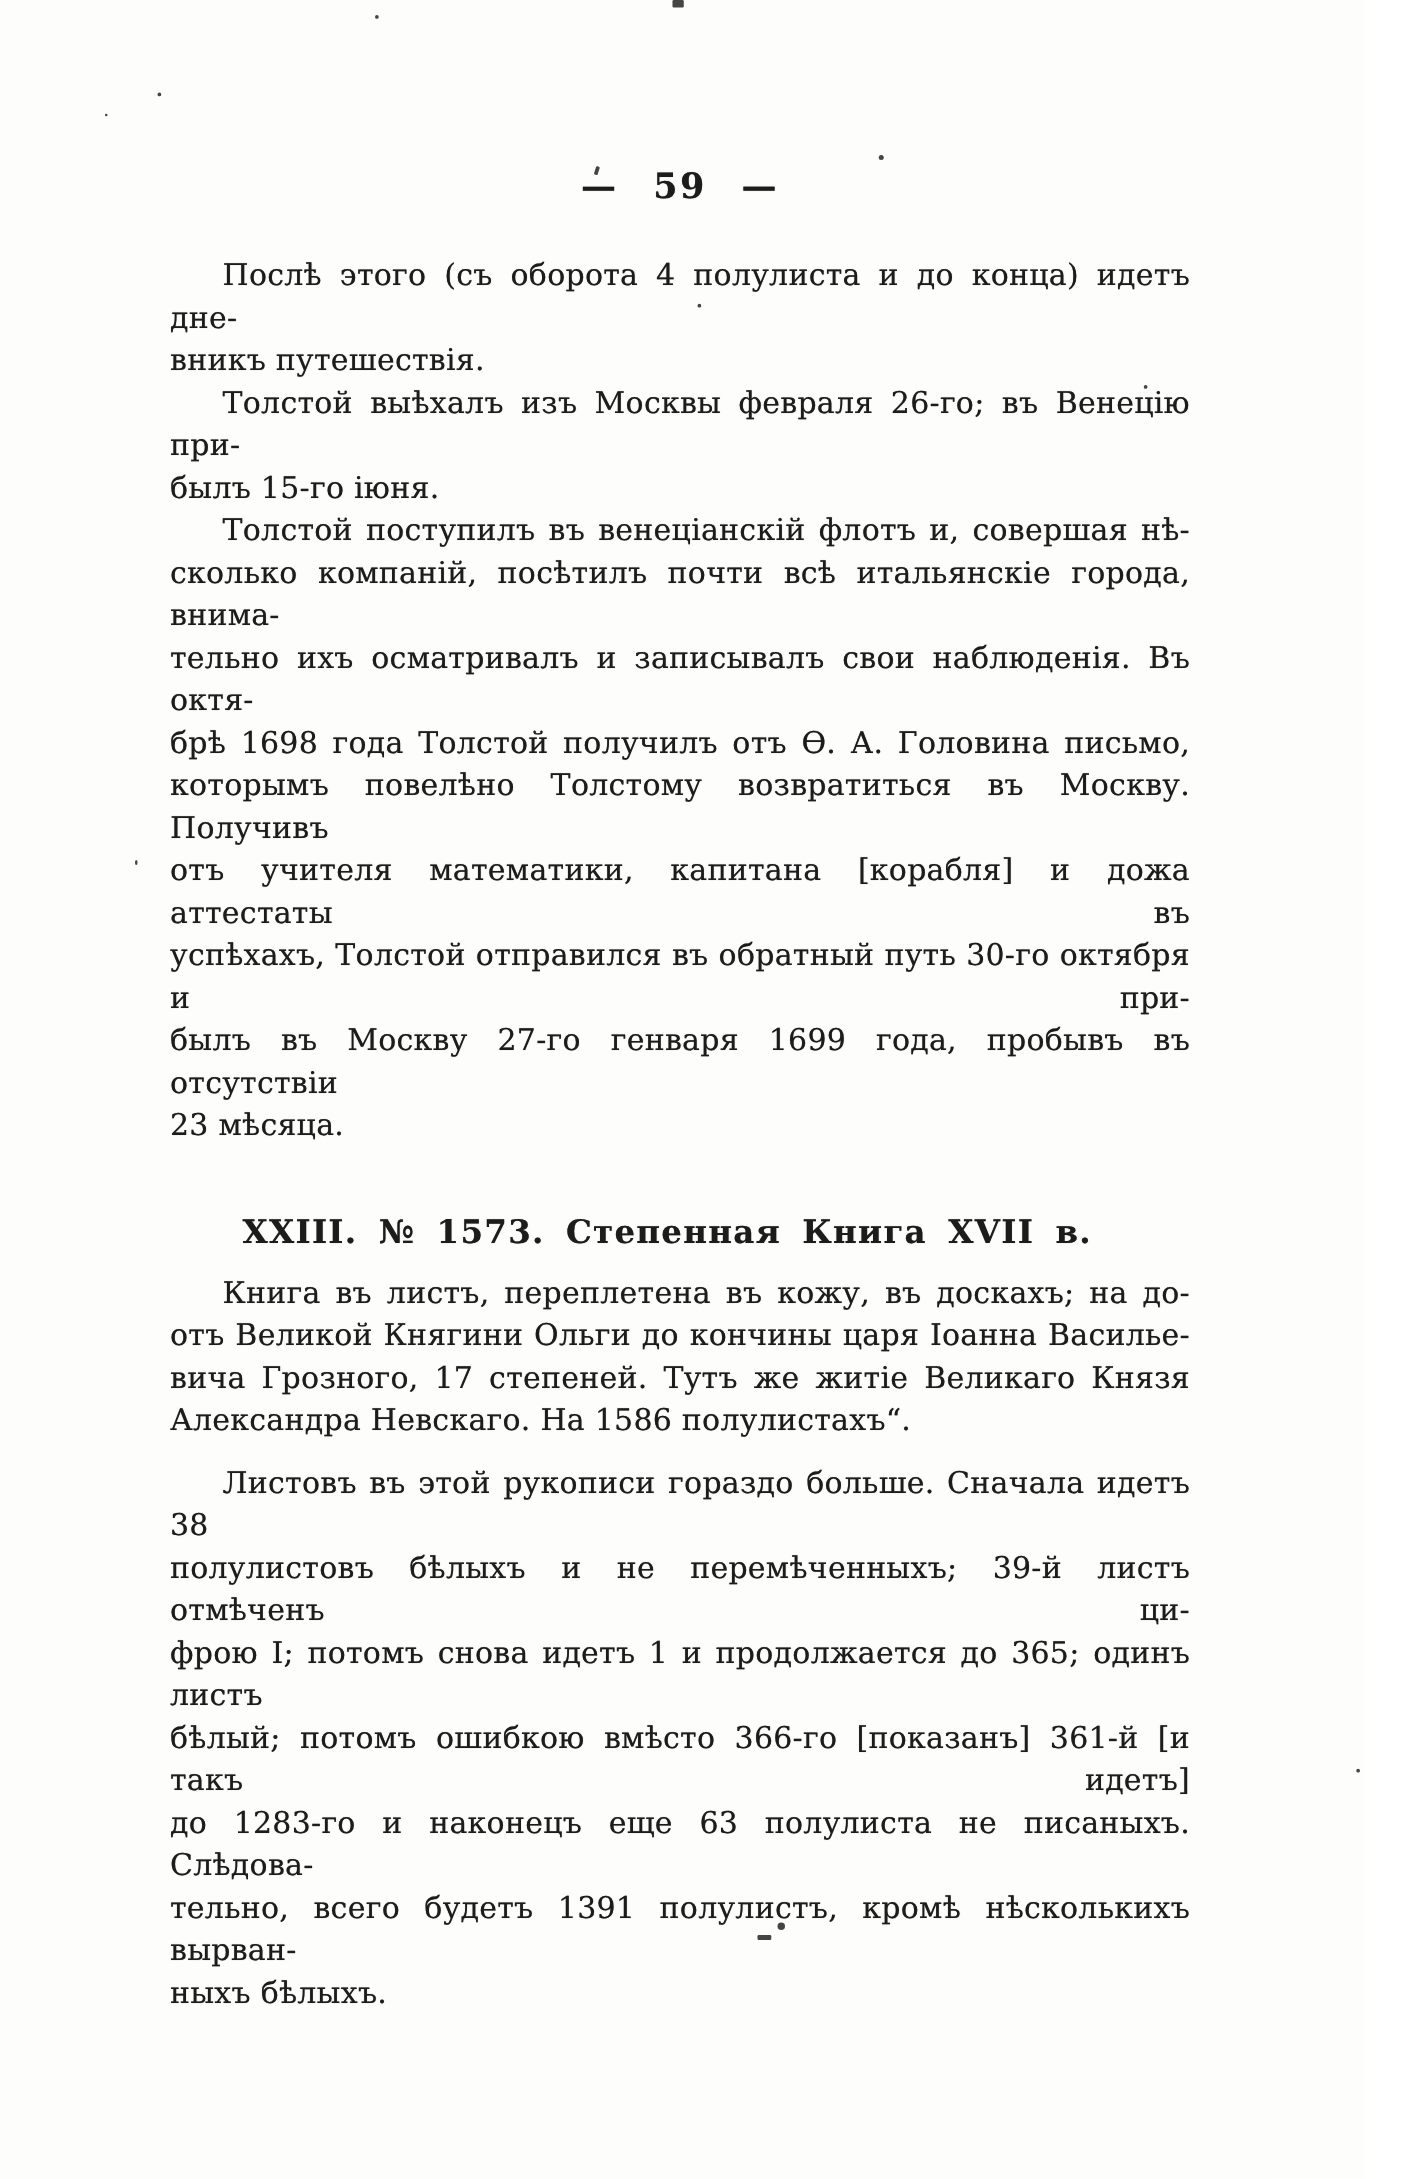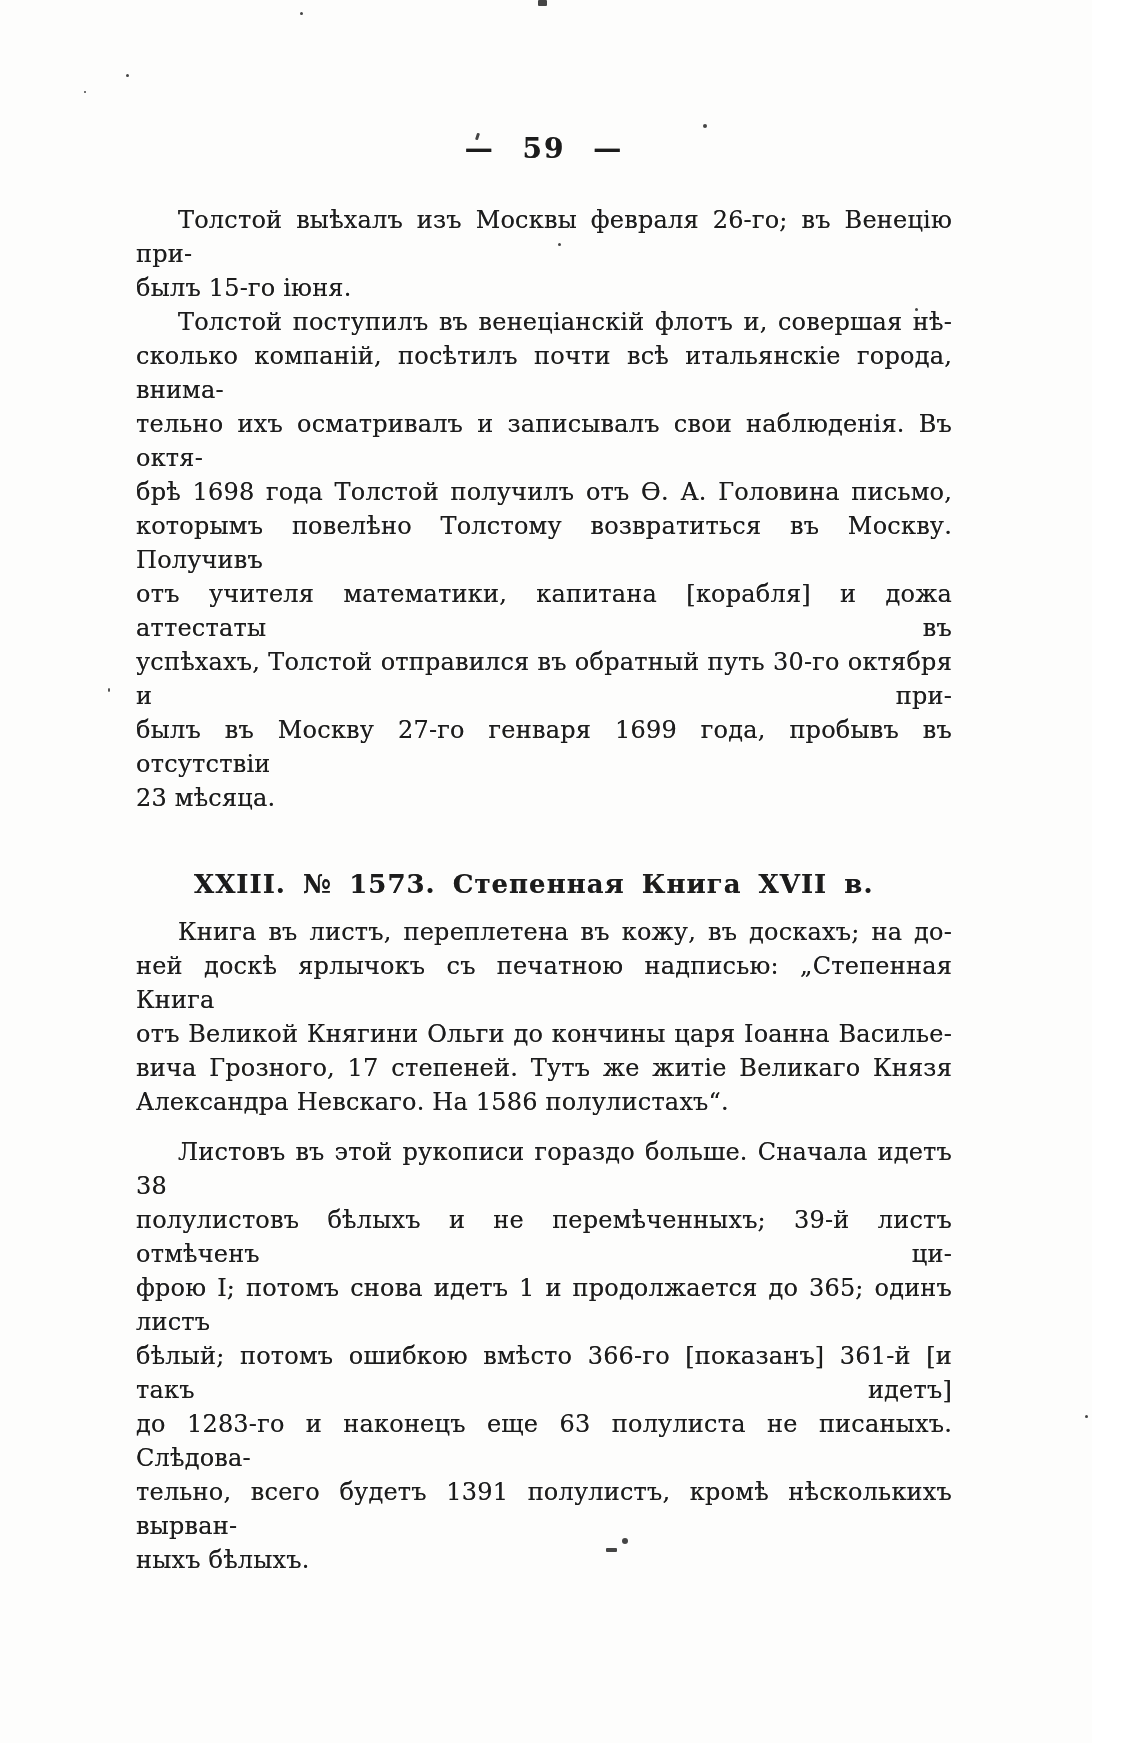--- a/index.html
+++ b/index.html
@@ -63,40 +63,41 @@
 </head>
 <body>
 
 <div class="page">
 
   <div class="content">
     <div class="page-header">— 59 —</div>
 
     <div>
         <div class="para">
+          <div class="line first just">Послѣ этого (съ оборота 4 полулиста и до конца) идетъ дне-</div>
+          <div class="line">вникъ путешествія.</div>
         </div>
         <div class="para">
           <div class="line first just">Толстой выѣхалъ изъ Москвы февраля 26-го; въ Венецію при-</div>
           <div class="line">былъ 15-го іюня.</div>
         </div>
         <div class="para">
           <div class="line first just">Толстой поступилъ въ венеціанскій флотъ и, совершая нѣ-</div>
           <div class="line just">сколько компаній, посѣтилъ почти всѣ итальянскіе города, внима-</div>
           <div class="line just">тельно ихъ осматривалъ и записывалъ свои наблюденія. Въ октя-</div>
           <div class="line just">брѣ 1698 года Толстой получилъ отъ Ѳ. А. Головина письмо,</div>
           <div class="line just">которымъ повелѣно Толстому возвратиться въ Москву. Получивъ</div>
           <div class="line just">отъ учителя математики, капитана [корабля] и дожа аттестаты въ</div>
           <div class="line just">успѣхахъ, Толстой отправился въ обратный путь 30-го октября и при-</div>
           <div class="line just">былъ въ Москву 27-го генваря 1699 года, пробывъ въ отсутствіи</div>
           <div class="line">23 мѣсяца.</div>
         </div>
         <div class="heading">XXIII. № 1573. Степенная Книга XVII в.</div>
         <div class="para">
           <div class="line first just">Книга въ листъ, переплетена въ кожу, въ доскахъ; на до-</div>
-          <div class="line just">ней доскѣ ярлычокъ съ печатною надписью: „Степенная Книга</div>
           <div class="line just">отъ Великой Княгини Ольги до кончины царя Іоанна Василье-</div>
           <div class="line just">вича Грозного, 17 степеней. Тутъ же житіе Великаго Князя</div>
           <div class="line">Александра Невскаго. На 1586 полулистахъ“.</div>
         </div>
         <div class="para gap-before">
           <div class="line first just">Листовъ въ этой рукописи гораздо больше. Сначала идетъ 38</div>
           <div class="line just">полулистовъ бѣлыхъ и не перемѣченныхъ; 39-й листъ отмѣченъ ци-</div>
           <div class="line just">фрою I; потомъ снова идетъ 1 и продолжается до 365; одинъ листъ</div>
           <div class="line just">бѣлый; потомъ ошибкою вмѣсто 366-го [показанъ] 361-й [и такъ идетъ]</div>
           <div class="line just">до 1283-го и наконецъ еще 63 полулиста не писаныхъ. Слѣдова-</div>

